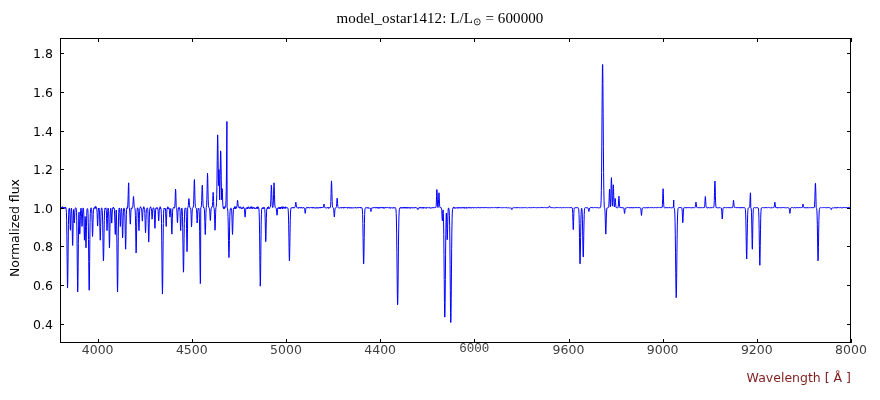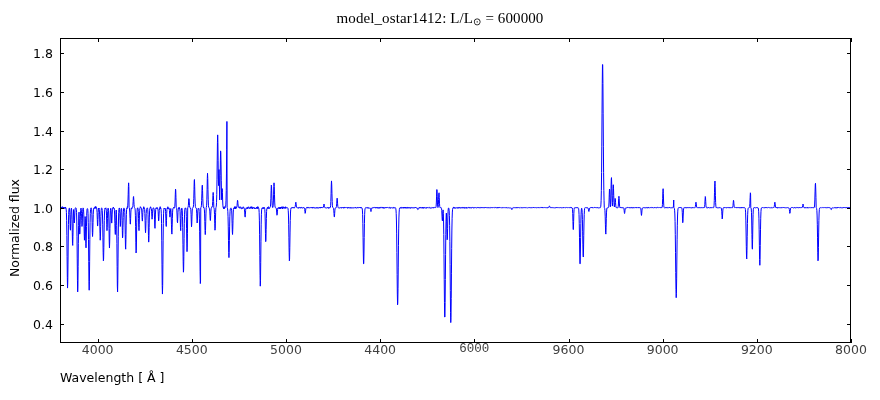--- a/index.html
+++ b/index.html
@@ -78,23 +78,23 @@
     font-size: 12.5px;
     color: #404040;
     transform: translateX(-50%);
     white-space: nowrap;
   }
   #x-axis-label {
     position: absolute;
     left: 60px;
     top: 370px;
     width: 791px;
-    text-align: left;
+    text-align: right;
     font-size: 12.5px;
-    color: #000000;
+    color: #7f1d1d;
     white-space: nowrap;
   }
   #y-axis-label {
     position: absolute;
     left: 0px;
     top: 190px;
     font-size: 12.5px;
     color: #000000;
     transform: translate(-50%, -50%) rotate(-90deg);
     transform-origin: center center;

